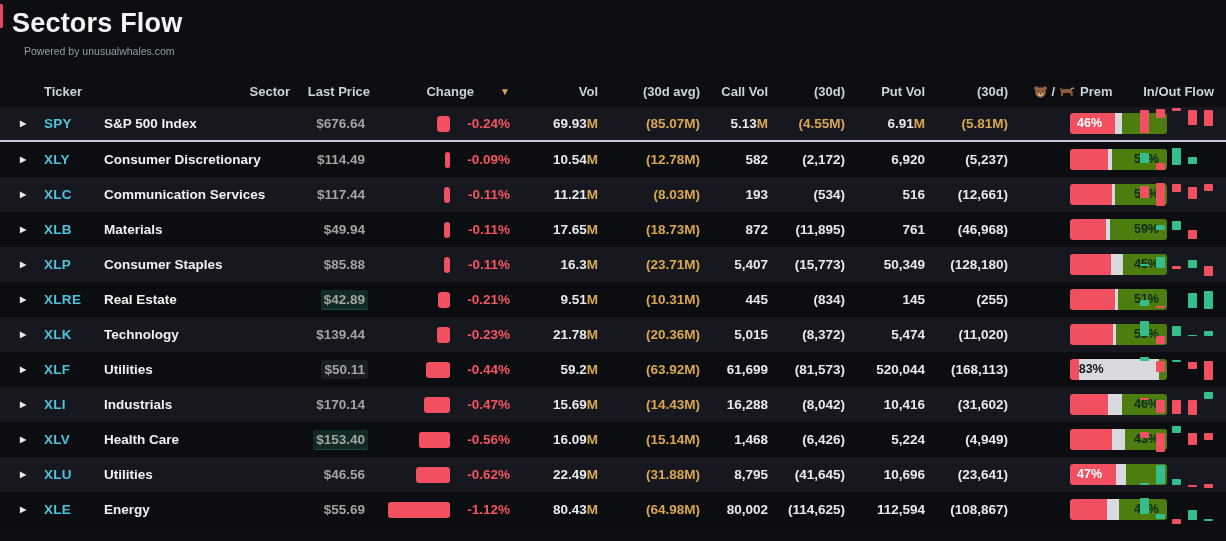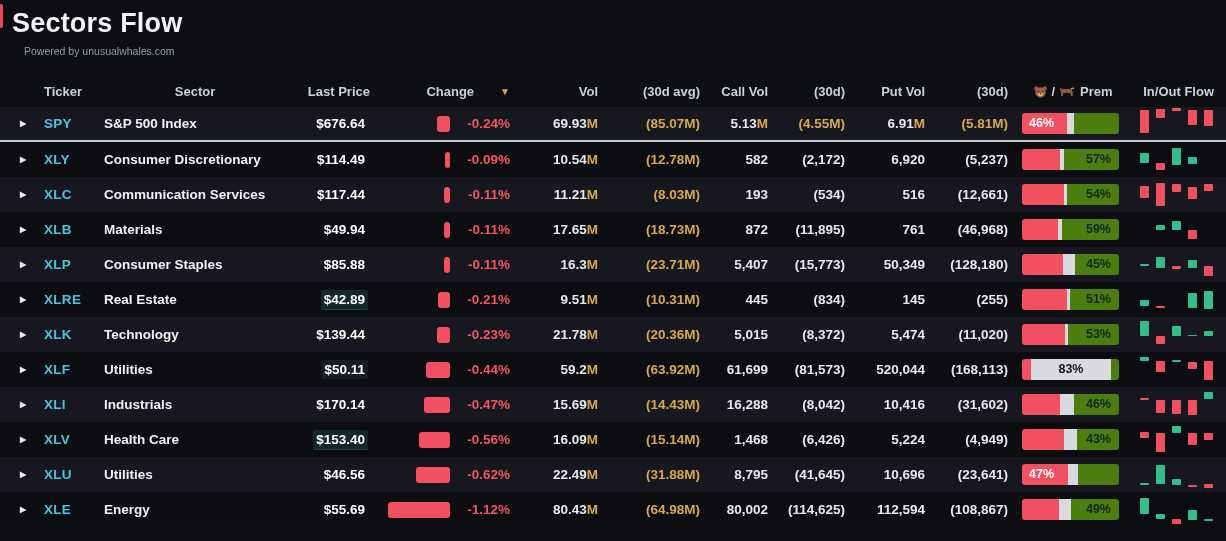--- a/index.html
+++ b/index.html
@@ -17,57 +17,57 @@
 
   .table { margin-top:21px; width:1226px; }
   .grid {
     display:grid;
     grid-template-columns:38px 62px 190px 82px 140px 88px 102px 68px 77px 80px 83px 116px 100px;
     align-items:center;
   }
   .hrow { height:27px; margin-bottom:2px; font-size:13px; font-weight:700; color:#ccd1da; }
   .hrow .c { white-space:nowrap; }
   .h-right { text-align:right; padding-right:2px; }
-  .h-center { text-align:center; }
+  .h-center { text-align:right; }
   .h-change { display:flex; justify-content:flex-end; align-items:center; gap:26px; padding-right:2px; cursor:pointer; }
   .sort-arrow { color:#d9a84e; font-size:10px; }
   .h-prem { display:flex; align-items:center; justify-content:center; gap:3px; padding-left:10px; }
   .h-flow { text-align:right; padding-right:12px; }
 
   .row { height:35px; font-size:13.5px; font-weight:700; cursor:pointer; }
   .row.light { background:#17181f; }
   .row.dark  { background:#0c0d11; }
   .row.pinned { border-bottom:2px solid #c6c9d4; }
 
   .expand { padding-left:20px; color:#e8e9ea; font-size:8px; }
   .ticker { color:#4cc3dc; padding-left:6px; letter-spacing:.3px; }
   .sector { color:#f0f1f2; padding-left:4px; }
-  .price  { text-align:right; padding-right:4px; color:#ffffff; }
+  .price  { text-align:right; padding-right:4px; color:#a3a3a3; }
   .price span.pw { padding:2px 3px; border-radius:2px; }
   .flash-green { background:rgba(53,189,139,.17); box-shadow:0 1px 0 rgba(53,189,139,.35); }
   .flash-dim   { background:rgba(160,180,175,.10); }
 
   .change { display:flex; justify-content:flex-end; align-items:center; gap:8px; padding-right:2px; }
   .change .bar { height:16px; background:#f0505f; border-radius:3px; flex:none; }
   .change .txt { width:52px; text-align:right; color:#f2555f; }
 
   .num { text-align:right; padding-right:2px; color:#e9e9ec; white-space:nowrap; }
   .msuf { color:#d9a84e; }
   .gold { color:#d9a84e; }
 
   .prem-cell { padding-left:12px; }
-  .prem-bar { width:97px; height:21px; border-radius:3px; overflow:hidden; display:flex; }
+  .prem-bar { width:97px; height:21px; border-radius:3px; overflow:hidden; display:flex;margin-left:48px; }
   .seg { height:100%; }
   .seg-r { background:#f0505f; }
   .seg-n { background:#d8dade; }
   .seg-g { background:#4d7c0f; }
   .seg .lbl { display:block; font-size:12.5px; font-weight:700; line-height:21px; }
   .lbl-on-red   { color:#ffffff; text-align:left;  padding-left:7px; }
   .lbl-on-green { color:#0e2b20; text-align:right; padding-right:8px; }
-  .lbl-on-gray  { color:#15171c; text-align:center; }
+  .lbl-on-gray  { color:#15171c; text-align:left; }
 
   .flow-cell { padding-left:10px; }
   .flow-box { position:relative; width:82px; height:31px; }
   .fbar { position:absolute; width:9px; border-radius:1px; }
   .fbar.g { background:#35bd8b; }
   .fbar.r { background:#f0505f; }
 </style>
 </head>
 <body>
 

